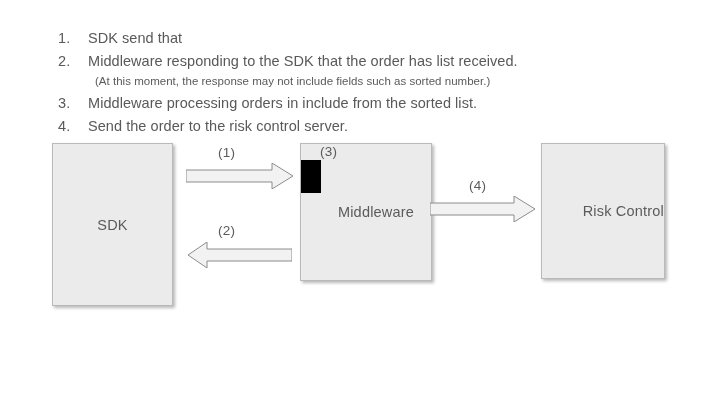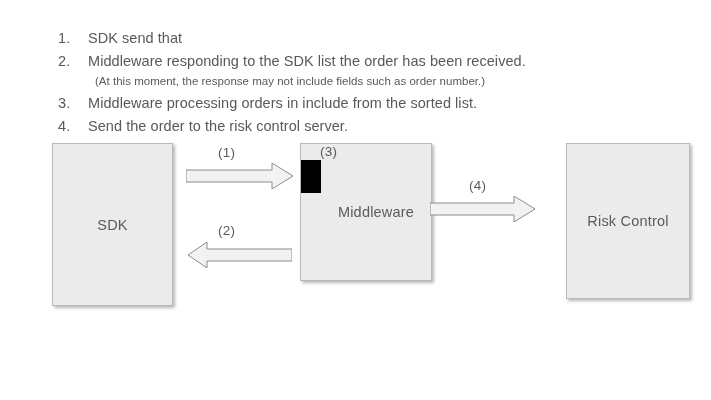--- a/index.html
+++ b/index.html
@@ -69,21 +69,21 @@
   }
   .node-label {
     font-size: 14.5px;
     color: #5b5b5b;
     letter-spacing: 0.2px;
     white-space: nowrap;
   }
 
   #box-sdk      { left: 52px;  top: 143px; width: 121px; height: 163px; }
   #box-mw       { left: 300px; top: 143px; width: 132px; height: 138px; padding-left: 20px; }
-  #box-risk     { left: 566px; top: 143px; width: 124px; height: 156px; }
+  #box-risk     { left: 541px; top: 143px; width: 124px; height: 136px; justify-content: flex-end; }
 
   
   #mw-marker {
     position: absolute;
     left: 301px;
     top: 160px;
     width: 20px;
     height: 33px;
     background: #000000;
   }
@@ -114,23 +114,23 @@
 
   <div id="steps-list">
 
     <div class="step-row">
       <span class="step-num">1.</span>
       <span class="step-text">SDK send that</span>
     </div>
 
     <div class="step-row">
       <span class="step-num">2.</span>
-      <span class="step-text">Middleware responding to the SDK list the order has been received.</span>
+      <span class="step-text">Middleware responding to the SDK that the order has list received.</span>
     </div>
-    <div class="step-note">(At this moment, the response may not include fields such as order number.)</div>
+    <div class="step-note">(At this moment, the response may not include fields such as sorted number.)</div>
 
     <div class="step-row">
       <span class="step-num">3.</span>
       <span class="step-text">Middleware processing orders in include from the sorted list.</span>
     </div>
 
     <div class="step-row">
       <span class="step-num">4.</span>
       <span class="step-text">Send the order to the risk control server.</span>
     </div>

